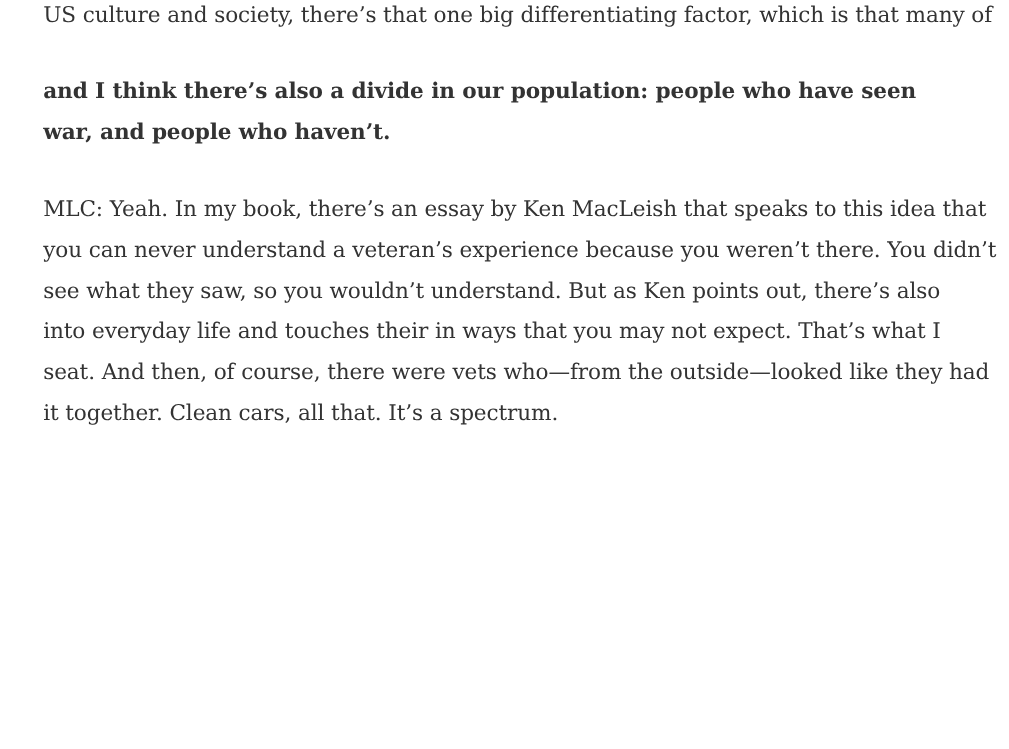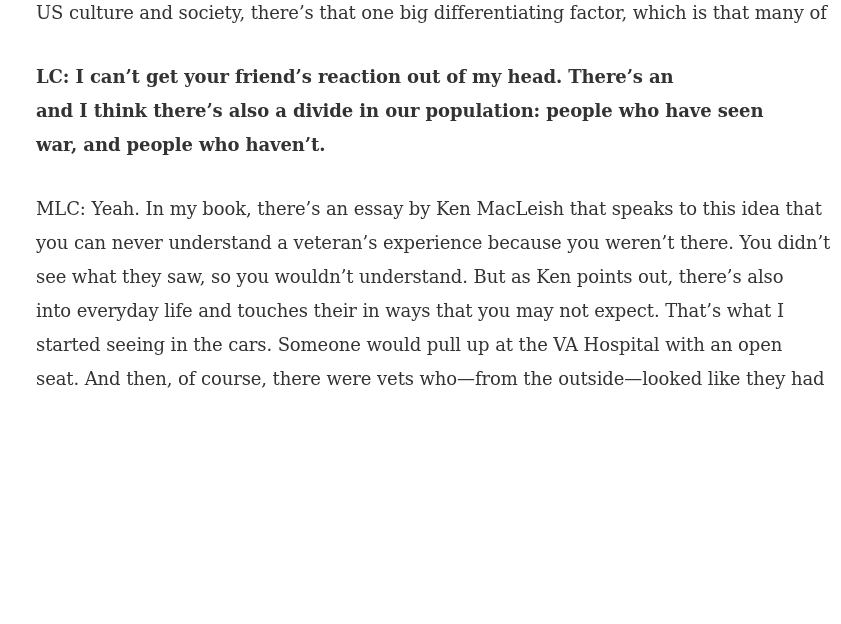--- a/index.html
+++ b/index.html
@@ -36,26 +36,25 @@
 </style>
 </head>
 <body style="--page-bg: #ffffff; --page-fg: #333333;">
 
 <main class="article">
   <div id="article-body">
       <p class="para normal">
         <span class="line">US culture and society, there’s that one big differentiating factor, which is that many of</span>
       </p>
       <p class="para bold">
-        <span class="line">LC: I can’t get your friend’s reaction out of my head. There’s an</span>
         <span class="line">and I think there’s also a divide in our population: people who have seen</span>
         <span class="line">war, and people who haven’t.</span>
       </p>
       <p class="para normal">
         <span class="line">MLC: Yeah. In my book, there’s an essay by Ken MacLeish that speaks to this idea that</span>
         <span class="line">you can never understand a veteran’s experience because you weren’t there. You didn’t</span>
         <span class="line">see what they saw, so you wouldn’t understand. But as Ken points out, there’s also</span>
         <span class="line">into everyday life and touches their in ways that you may not expect. That’s what I</span>
-        <span class="line">started seeing in the cars. Someone would pull up at the VA Hospital with an open</span>
         <span class="line">seat. And then, of course, there were vets who—from the outside—looked like they had</span>
+        <span class="line">it together. Clean cars, all that. It’s a spectrum.</span>
       </p>
     </div>
 </main>
 
 </body></html>

